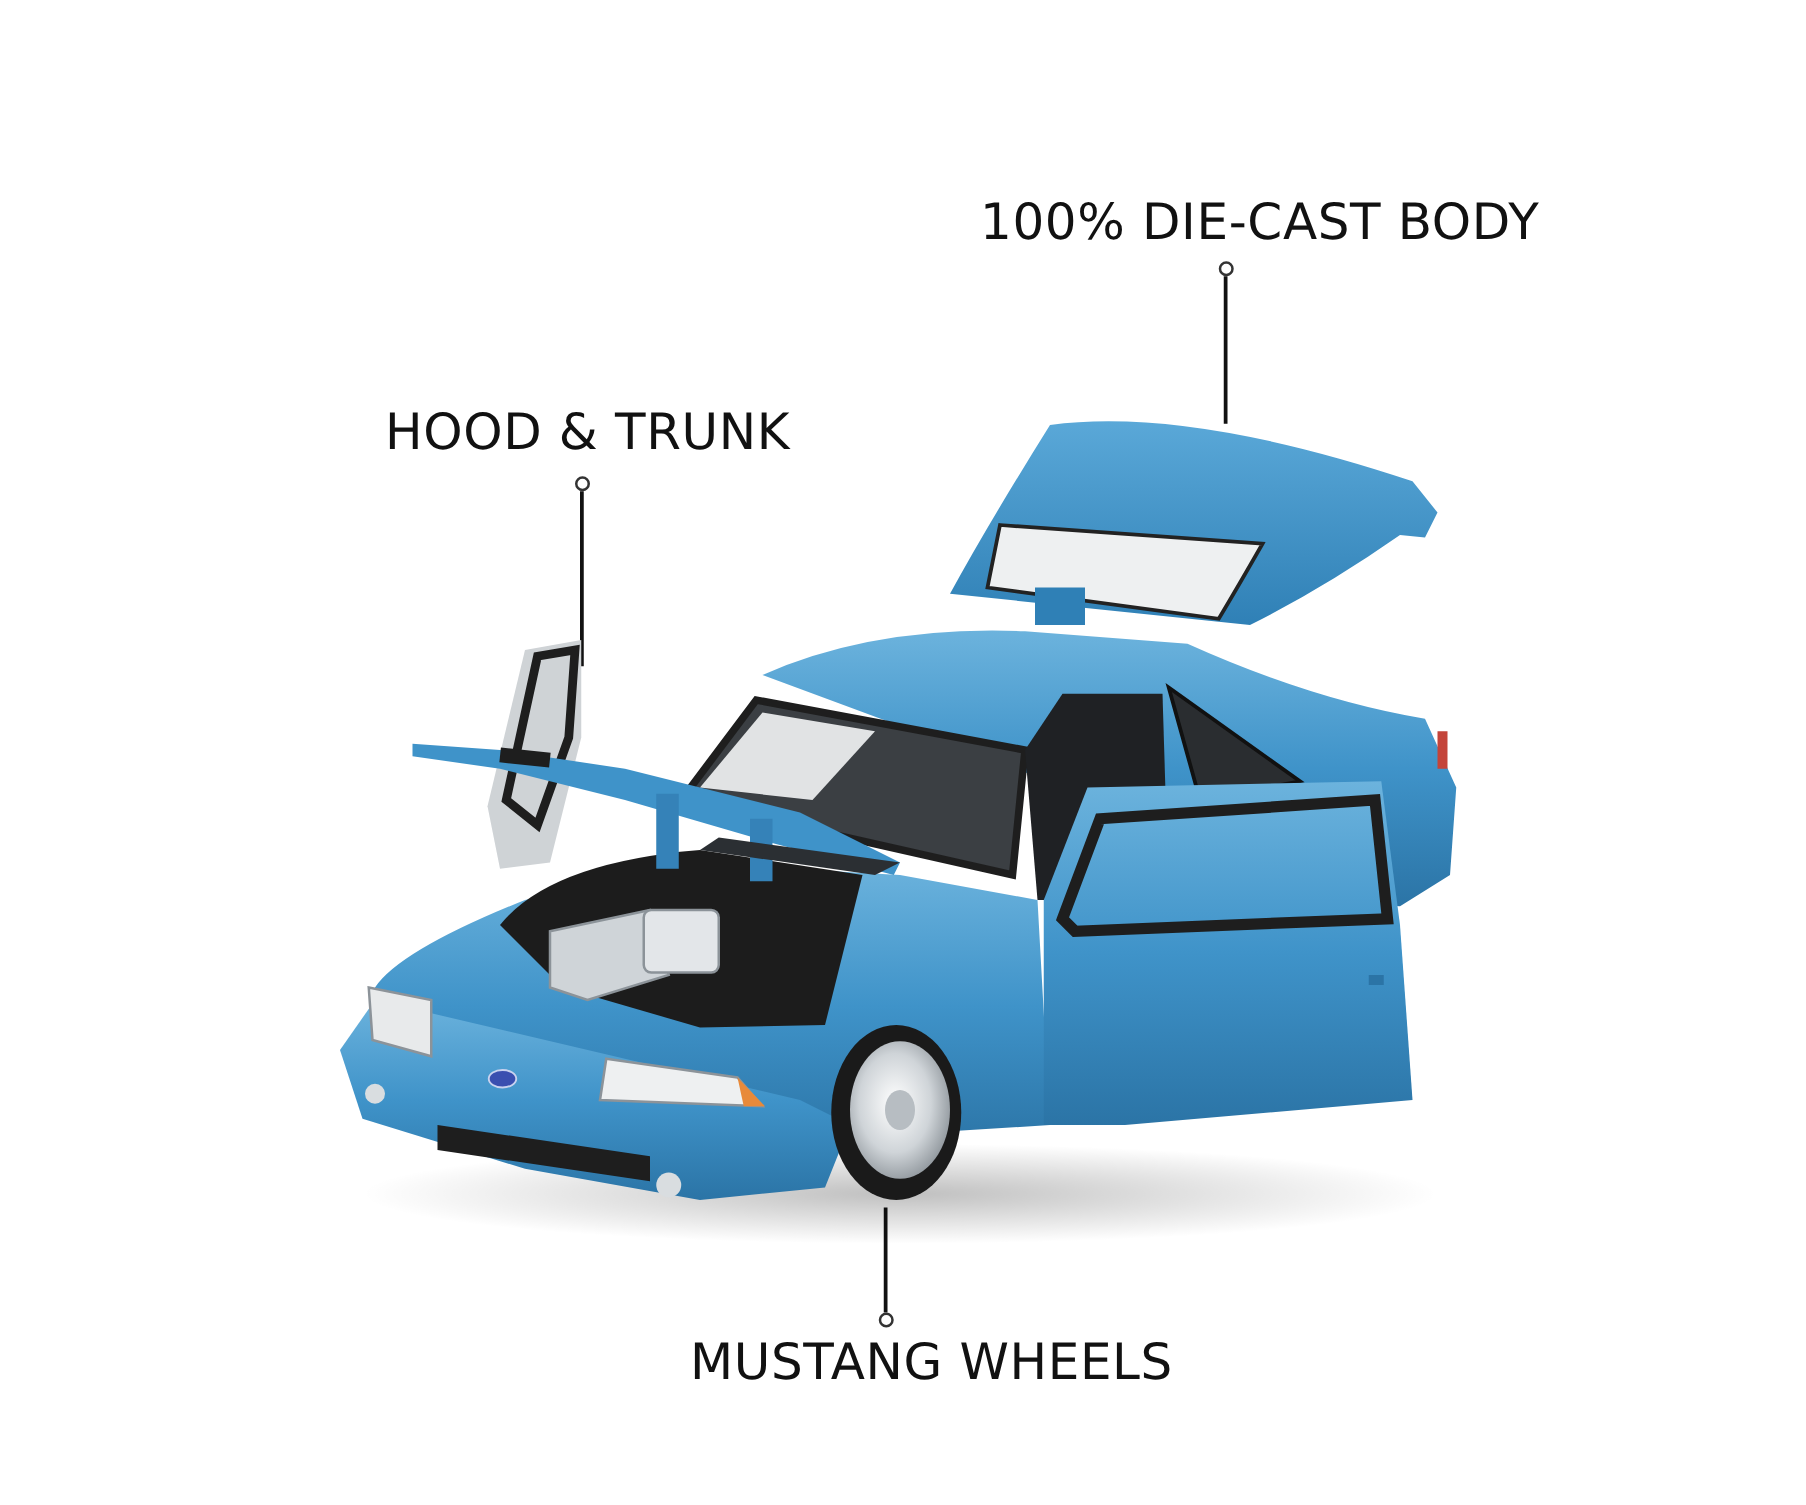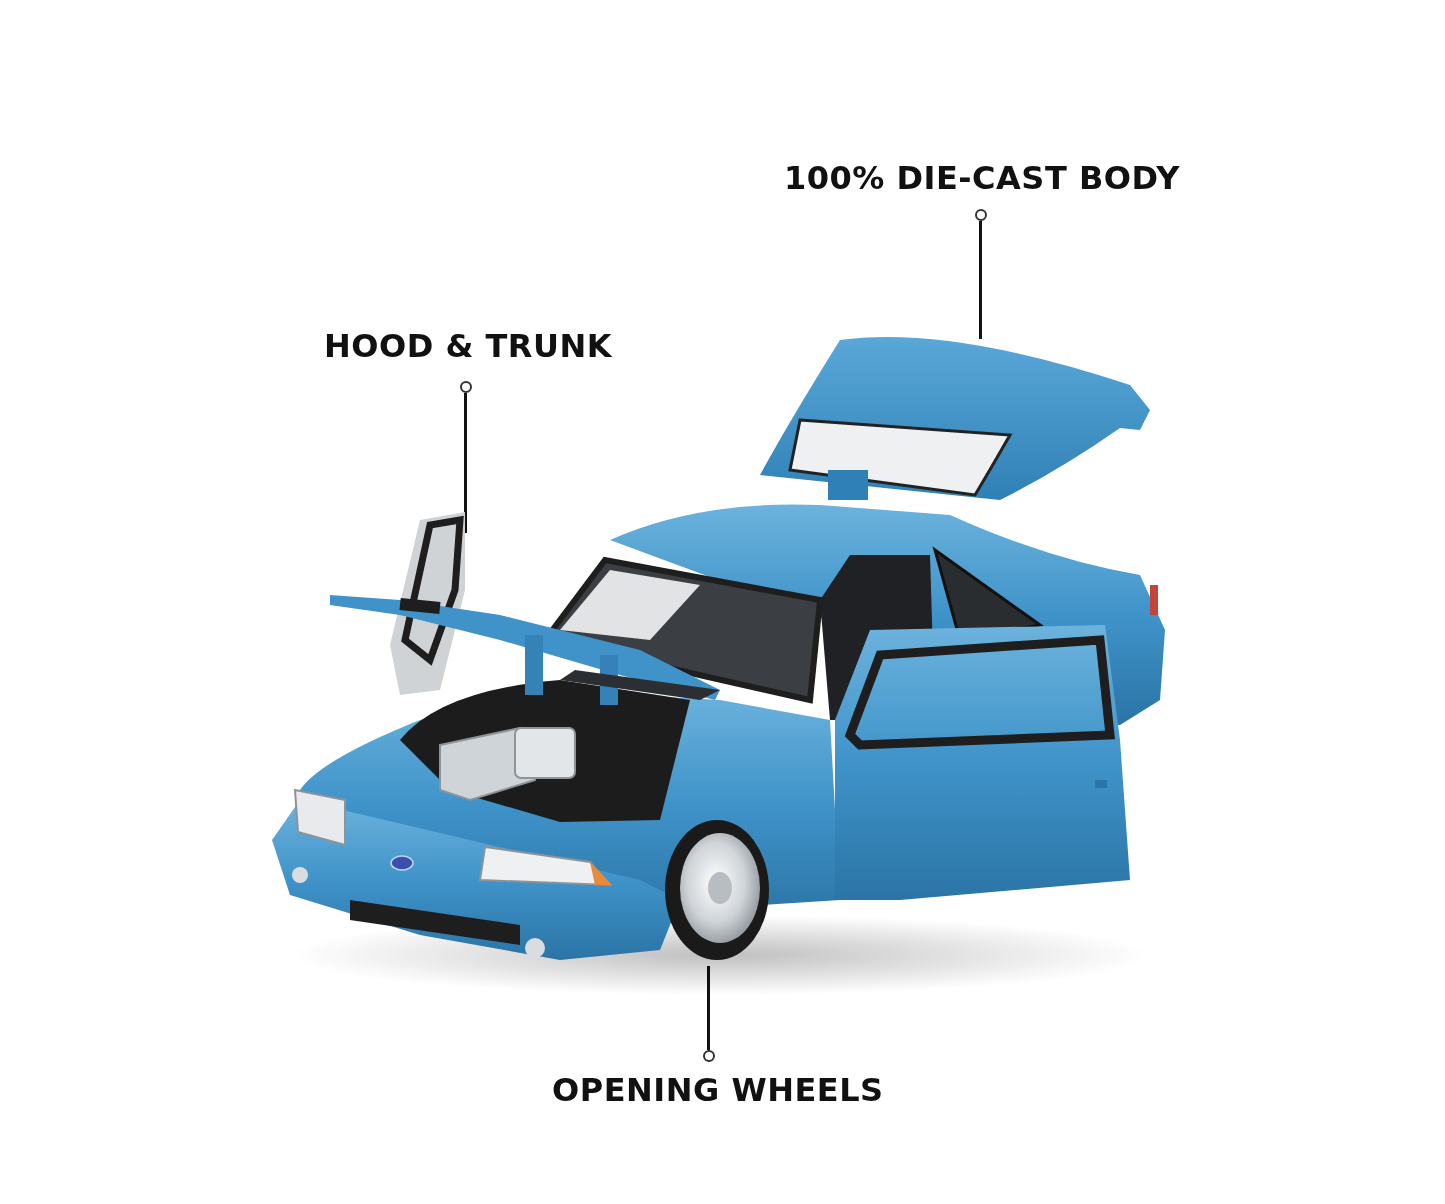--- a/index.html
+++ b/index.html
@@ -7,25 +7,25 @@
       position: relative;
       width: 1445px;
       height: 1204px;
       background: #ffffff;
       overflow: hidden;
       font-family: "DejaVu Sans", "Liberation Sans", sans-serif;
     }
     .callout-label {
       position: absolute;
       color: #111111;
-      font-size: 32px;
+      font-size: 40px;
       letter-spacing: 0.5px;
       line-height: 56px;
       white-space: nowrap;
-      font-weight: bold;
+      font-weight: normal;
     }
     .callout-line {
       position: absolute;
       width: 3px;
       background: #111111;
     }
     .callout-dot {
       position: absolute;
       width: 8px;
       height: 8px;
@@ -44,27 +44,27 @@
   </style>
 </head>
 <body>
 
 <div class="canvas">
 
   <div class="callout-label" style="left:784px; top:150px;">100% DIE-CAST BODY</div>
   <div class="callout-dot" style="left:975px; top:209px;"></div>
   <div class="callout-line" style="left:979px; top:221px; height:118px;"></div>
 
-  <div class="callout-label" style="left:324px; top:318px;">HOOD &amp; TRUNK</div>
+  <div class="callout-label" style="left:308px; top:318px;">HOOD &amp; TRUNK</div>
   <div class="callout-dot" style="left:460px; top:381px;"></div>
   <div class="callout-line" style="left:464px; top:393px; height:140px;"></div>
 
   <div class="callout-line" style="left:707px; top:966px; height:84px;"></div>
   <div class="callout-dot" style="left:703px; top:1050px;"></div>
-  <div class="callout-label" style="left:552px; top:1062px;">OPENING WHEELS</div>
+  <div class="callout-label" style="left:552px; top:1062px;">MUSTANG WHEELS</div>
 
   <svg class="car" viewBox="260 320 930 680" xmlns="http://www.w3.org/2000/svg">
     <defs>
       <linearGradient id="bodyGrad" x1="0" y1="0" x2="0" y2="1">
         <stop offset="0" stop-color="#6cb3dd"></stop>
         <stop offset="0.5" stop-color="#3f93c9"></stop>
         <stop offset="1" stop-color="#2b74a6"></stop>
       </linearGradient>
       <linearGradient id="hatchGrad" x1="0" y1="0" x2="0" y2="1">
         <stop offset="0" stop-color="#5aa8d8"></stop>

